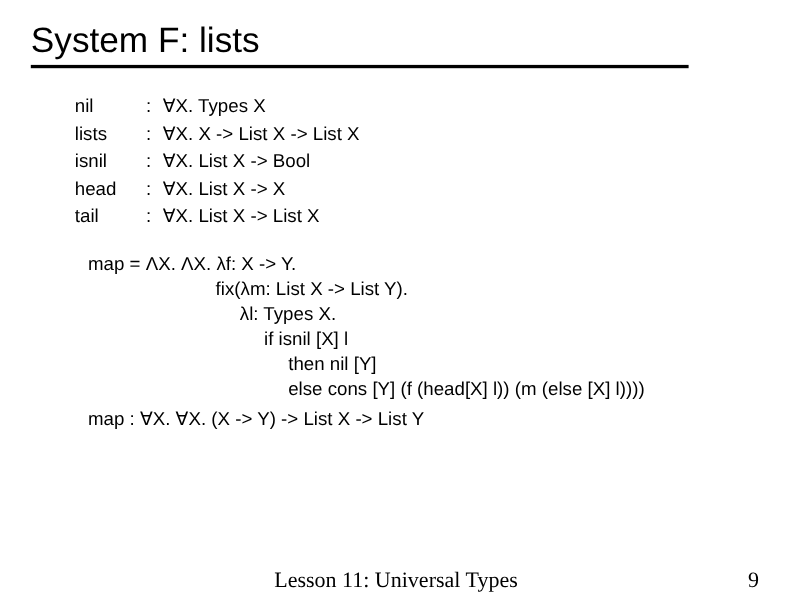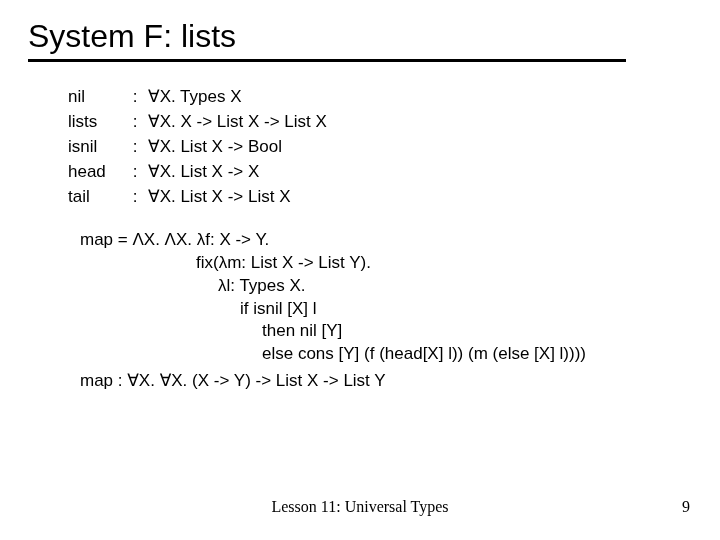--- a/index.html
+++ b/index.html
@@ -51,25 +51,25 @@
   .block {
     margin-top: 18px;
   }
   .mapdef { white-space: nowrap; margin-left: 12px; }
   .indent1 { padding-left: 116px; }
   .indent2 { padding-left: 138px; }
   .indent3 { padding-left: 160px; }
   .indent4 { padding-left: 182px; }
   .footer {
     position: absolute;
-    bottom: 24px;
+    bottom: 0;
     left: 0;
     width: 720px;
     font-family: "Times New Roman", Times, serif;
-    font-size: 16px;
+    font-size: 20px;
   }
   .footer-center {
     text-align: center;
   }
   .footer-right {
     position: absolute;
     right: 30px;
     bottom: 0;
   }
 </style>

